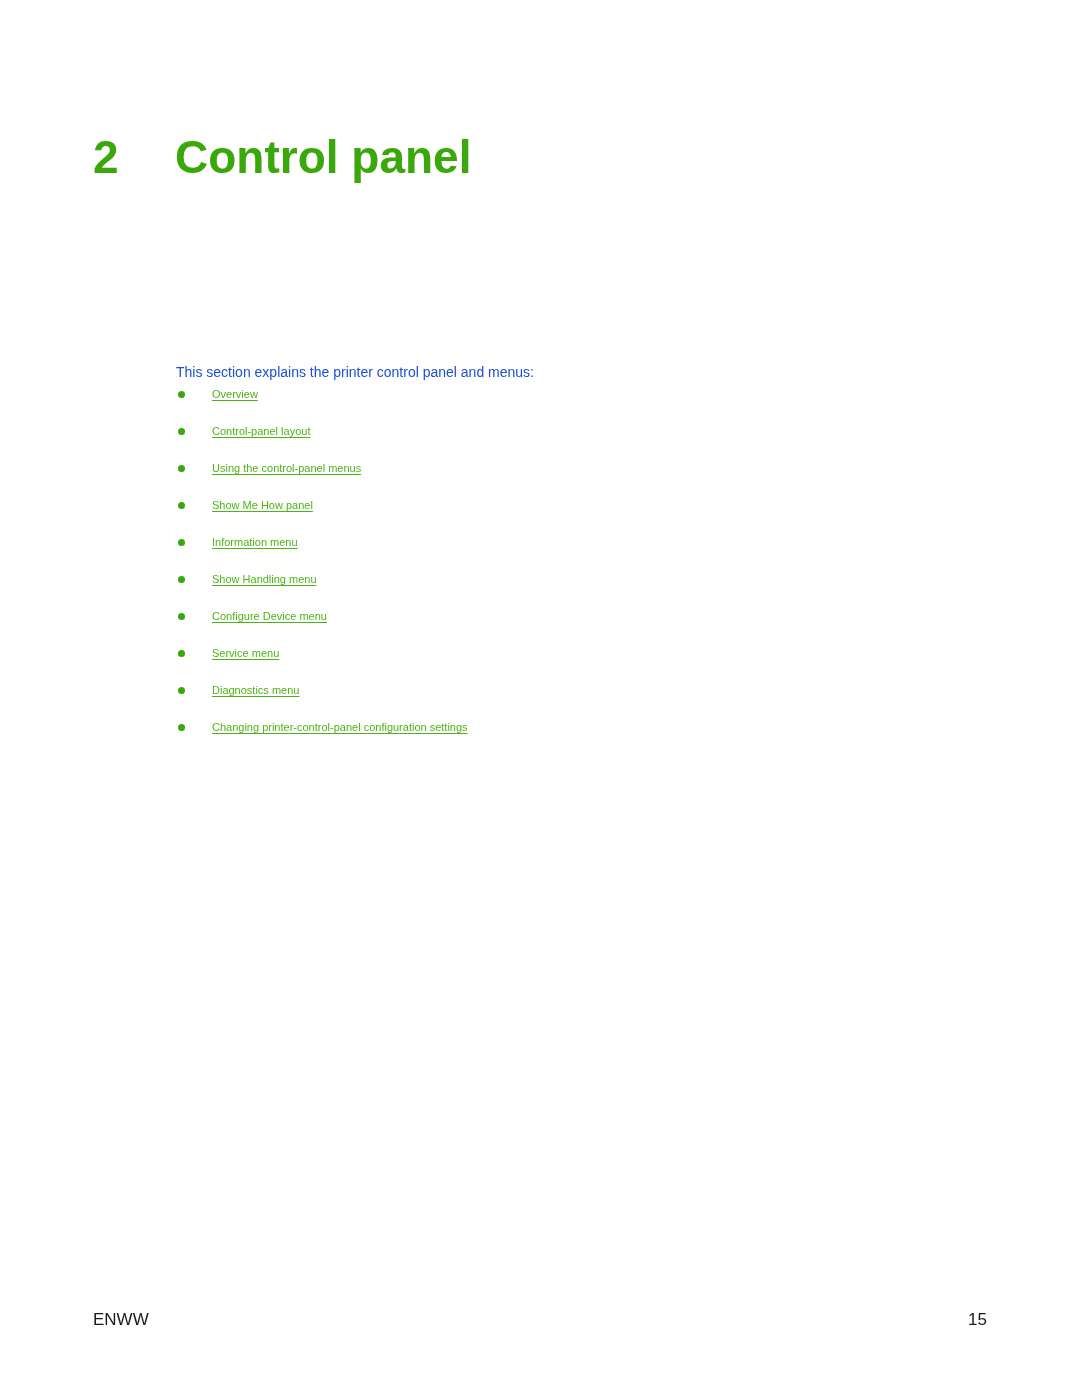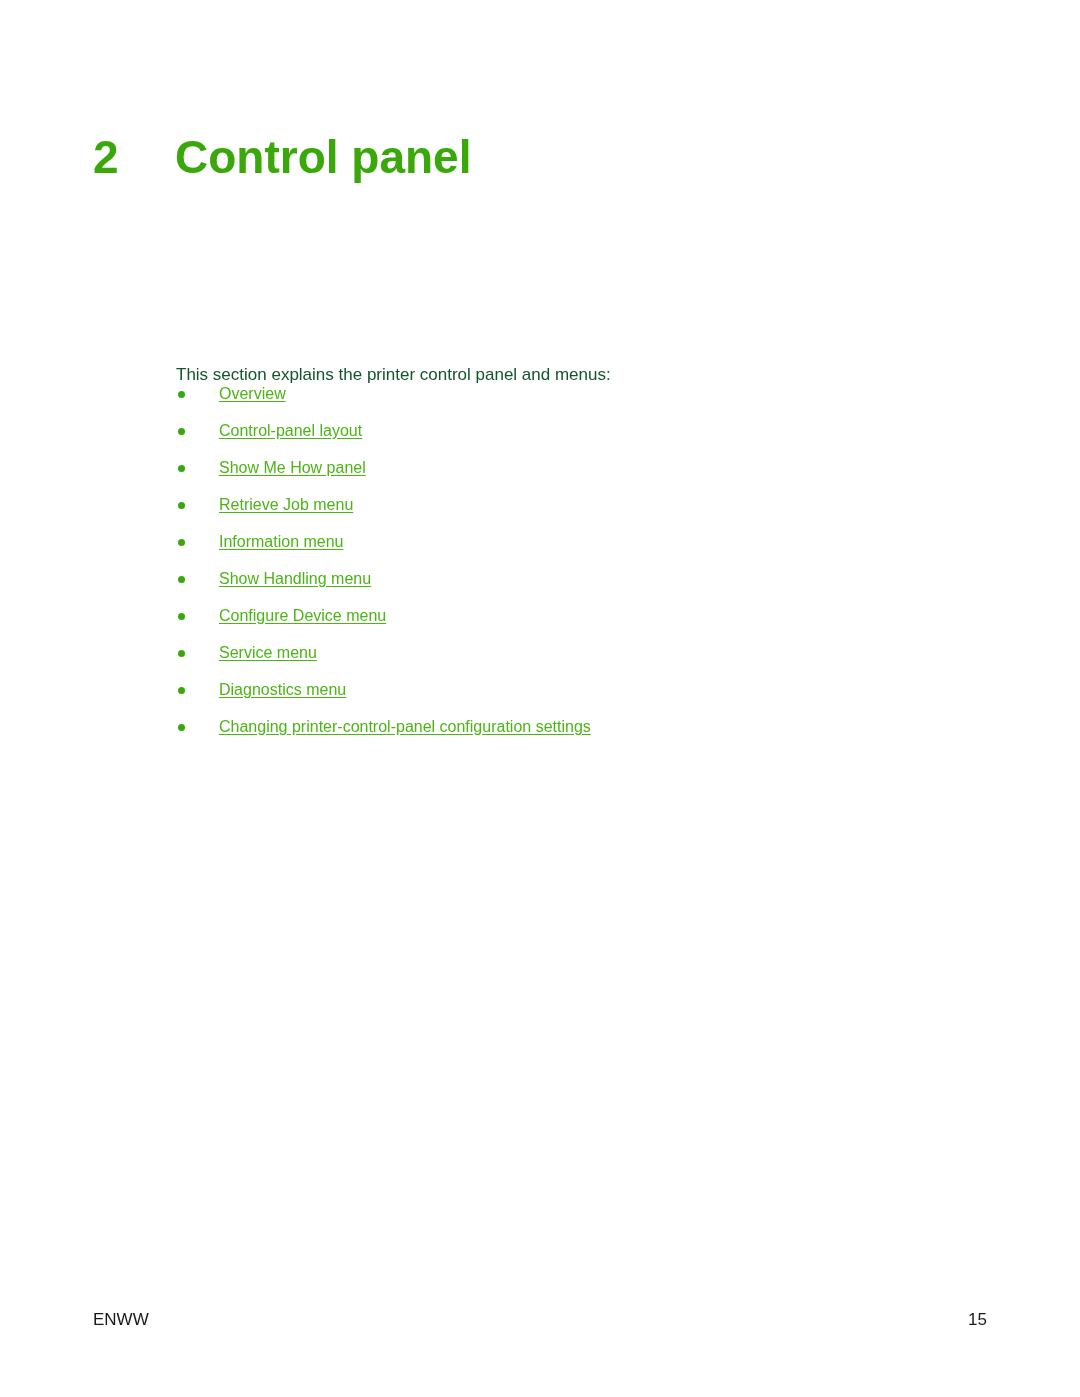--- a/index.html
+++ b/index.html
@@ -42,23 +42,23 @@
   }
   .chapter-title {
     color: #3aa80a;
   }
 
   
   .intro-paragraph {
     position: absolute;
     left: 176px;
     top: 347px;
-    font-size: 17px;
+    font-size: 14px;
     line-height: 22px;
-    color: #14532d;
+    color: #1d4ed8;
     white-space: nowrap;
   }
 
   
   .toc-list {
     position: absolute;
     left: 176px;
     top: 384px;
     margin: 0;
     padding: 0;
@@ -75,28 +75,27 @@
   .toc-bullet {
     position: absolute;
     left: 2px;
     top: 7px;
     width: 7px;
     height: 7px;
     border-radius: 50%;
     background: #3aa80a;
   }
   .toc-link {
-    font-size: 16px;
+    font-size: 11px;
     line-height: 20px;
     color: #4cb515;
     text-decoration: underline;
     text-underline-offset: 2px;
     cursor: pointer;
     white-space: nowrap;
-    margin-left: 7px;
   }
 
   
   .page-footer {
     position: absolute;
     left: 93px;
     right: 93px;
     top: 1310px;
     display: flex;
     justify-content: space-between;
@@ -126,30 +125,30 @@
     <li class="toc-item">
       <span class="toc-bullet"></span>
       <a class="toc-link">Overview</a>
     </li>
 
     <li class="toc-item">
       <span class="toc-bullet"></span>
       <a class="toc-link">Control-panel layout</a>
     </li>
 
+    <li class="toc-item">
+      <span class="toc-bullet"></span>
+      <a class="toc-link">Using the control-panel menus</a>
+    </li>
 
     <li class="toc-item">
       <span class="toc-bullet"></span>
       <a class="toc-link">Show Me How panel</a>
     </li>
 
-    <li class="toc-item">
-      <span class="toc-bullet"></span>
-      <a class="toc-link">Retrieve Job menu</a>
-    </li>
 
     <li class="toc-item">
       <span class="toc-bullet"></span>
       <a class="toc-link">Information menu</a>
     </li>
 
     <li class="toc-item">
       <span class="toc-bullet"></span>
       <a class="toc-link">Show Handling menu</a>
     </li>

